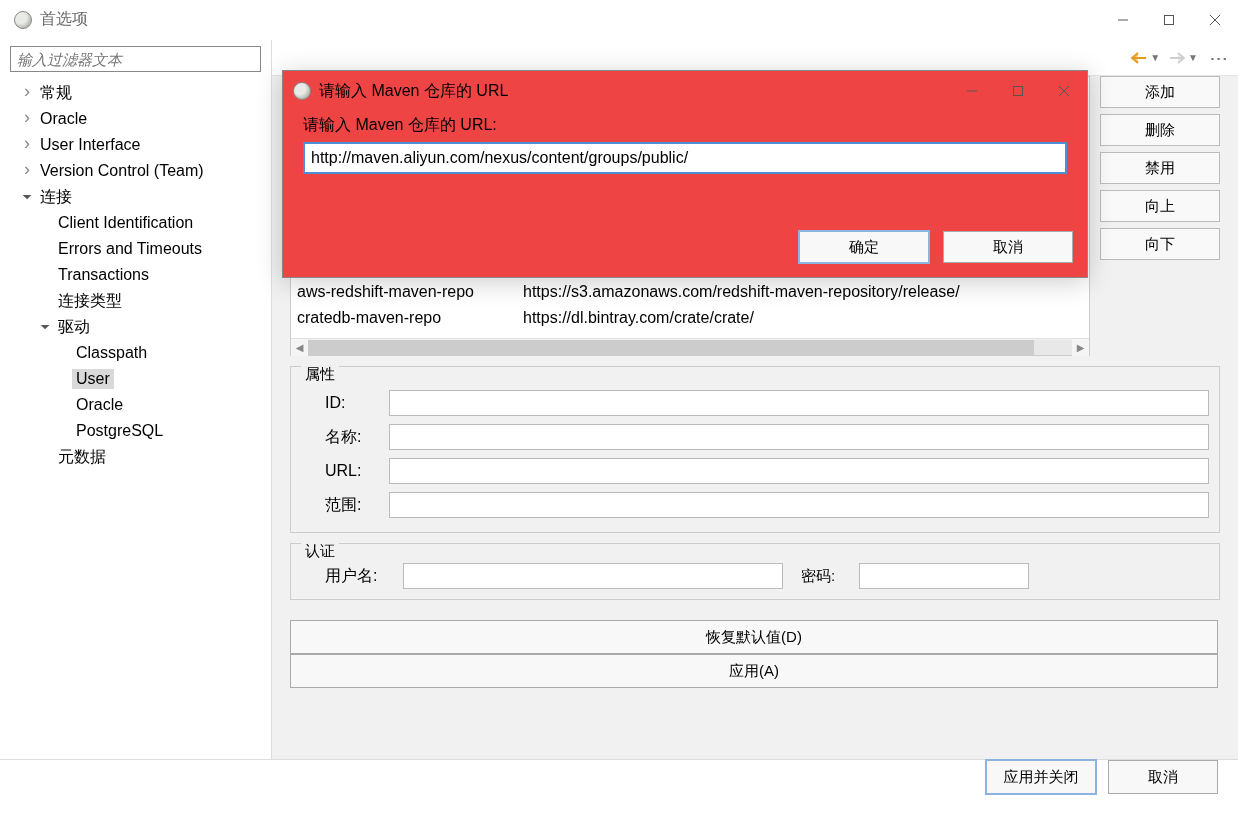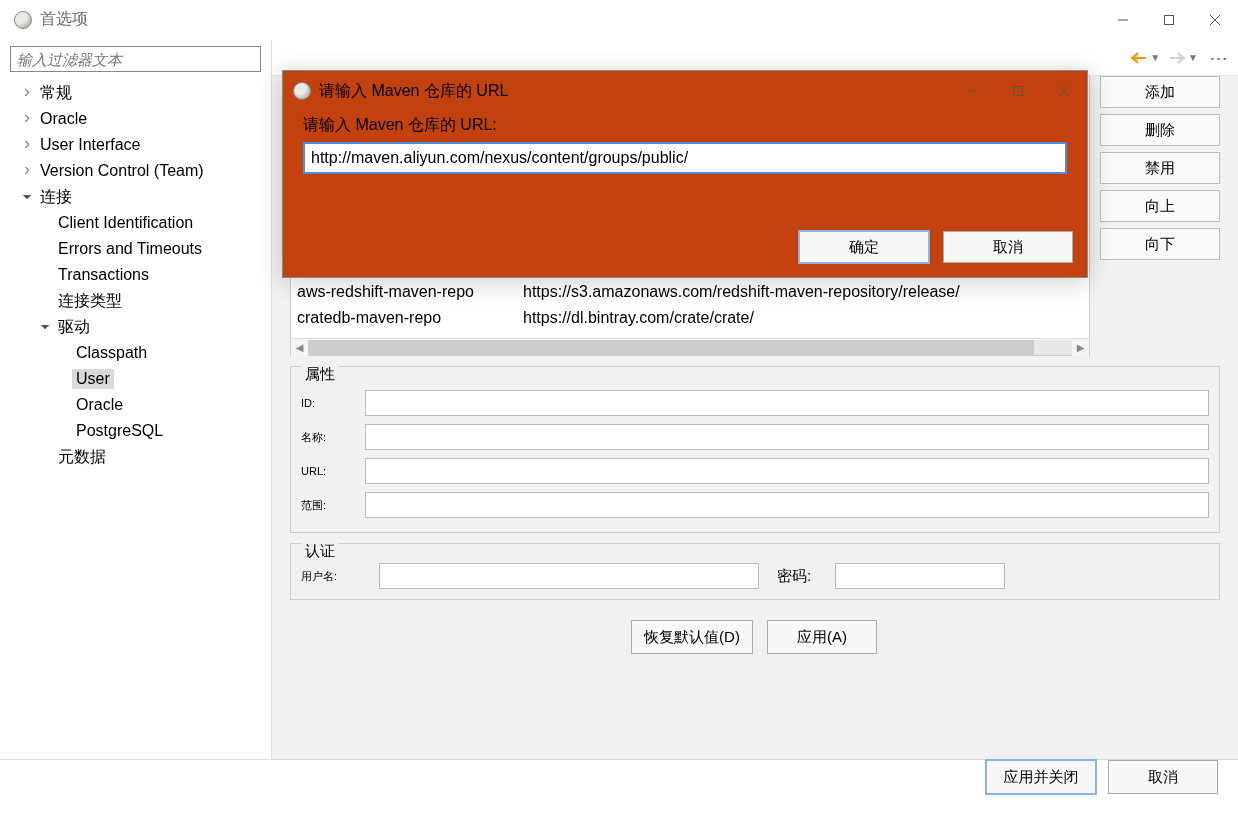--- a/index.html
+++ b/index.html
@@ -52,37 +52,37 @@
 .scroll-track { flex:1; background:#e8e8e8; }
 .scroll-thumb { height:15px; background:#ccc; width:95%; }
 
 .side-buttons { width:120px; display:flex; flex-direction:column; gap:6px; }
 .side-buttons button { height:32px; background:#f9f9f9; border:1px solid #bbb; font-size:15px; }
 
 
 .group { border:1px solid #ccc; background:#f1f1f1; padding:0 10px 10px 10px; position:relative; }
 .group-title { position:relative; top:-2px; background:#f1f1f1; display:inline-block; padding:0 4px; font-size:15px; }
 .prop-row { display:flex; align-items:center; height:34px; gap:8px; }
-.prop-label { width:56px; text-align:left; font-size:11px; }
+.prop-label { width:56px; text-align:left; font-size:16px;margin-left:24px; }
 .prop-input { flex:1; height:26px; border:1px solid #bbb; background:#fff; padding:0 4px; }
 .auth-row { display:flex; align-items:center; gap:18px; }
 .auth-row .prop-label { width:60px; }
 .auth-row .prop-input.short { width:380px; flex:none; }
 .auth-row .pw-label { width:40px; }
 .auth-row .prop-input.pw { width:170px; flex:none; }
 
-.content-buttons { display:flex; justify-content:center; gap:14px; padding:10px 2px 6px 0; }
+.content-buttons { display:flex; justify-content:center; gap:0; padding:10px 2px 6px 0;flex-direction:column; }
 .btn { height:34px; min-width:110px; background:#f8f8f8; border:1px solid #aaa; font-size:15px; padding:0 12px; }
 .btn.default { outline:2px solid #8cb4e0; outline-offset:-1px; }
 
 
 .bottom-bar { height:60px; border-top:1px solid #ddd; display:flex; justify-content:flex-end; align-items:flex-start; padding:0 20px; gap:12px; background:#fff; }
 
 
-.modal { position:absolute; left:282px; top:70px; width:806px; height:208px; background:#c2410c; border:1px solid #888; box-shadow:0 4px 24px rgba(0,0,0,0.2); display:flex; flex-direction:column; z-index:100; }
+.modal { position:absolute; left:282px; top:70px; width:806px; height:208px; background:#ef4444; border:1px solid #888; box-shadow:0 4px 24px rgba(0,0,0,0.2); display:flex; flex-direction:column; z-index:100; }
 .modal-titlebar { height:40px; display:flex; align-items:center; padding:0 0 0 10px; }
 .modal-titlebar .app-icon { width:18px; height:18px; border-radius:50%; background:radial-gradient(circle at 35% 35%, #e9ebe7 40%, #b9beb3 70%); border:1px solid #888; margin-right:8px; }
 .modal-titlebar .title { flex:1; font-size:16px; }
 .modal-body { padding:4px 20px; flex:1; }
 .modal-body .prompt { font-size:16px; margin-bottom:6px; }
 .modal-body input { width:100%; height:32px; border:2px solid #4a8fd8; padding:0 6px; font-size:16px; }
 .modal-footer { display:flex; justify-content:flex-end; gap:14px; padding:10px 14px 14px 0; }
 .modal-footer .btn { min-width:130px; height:32px; }
 </style>
 </head>

